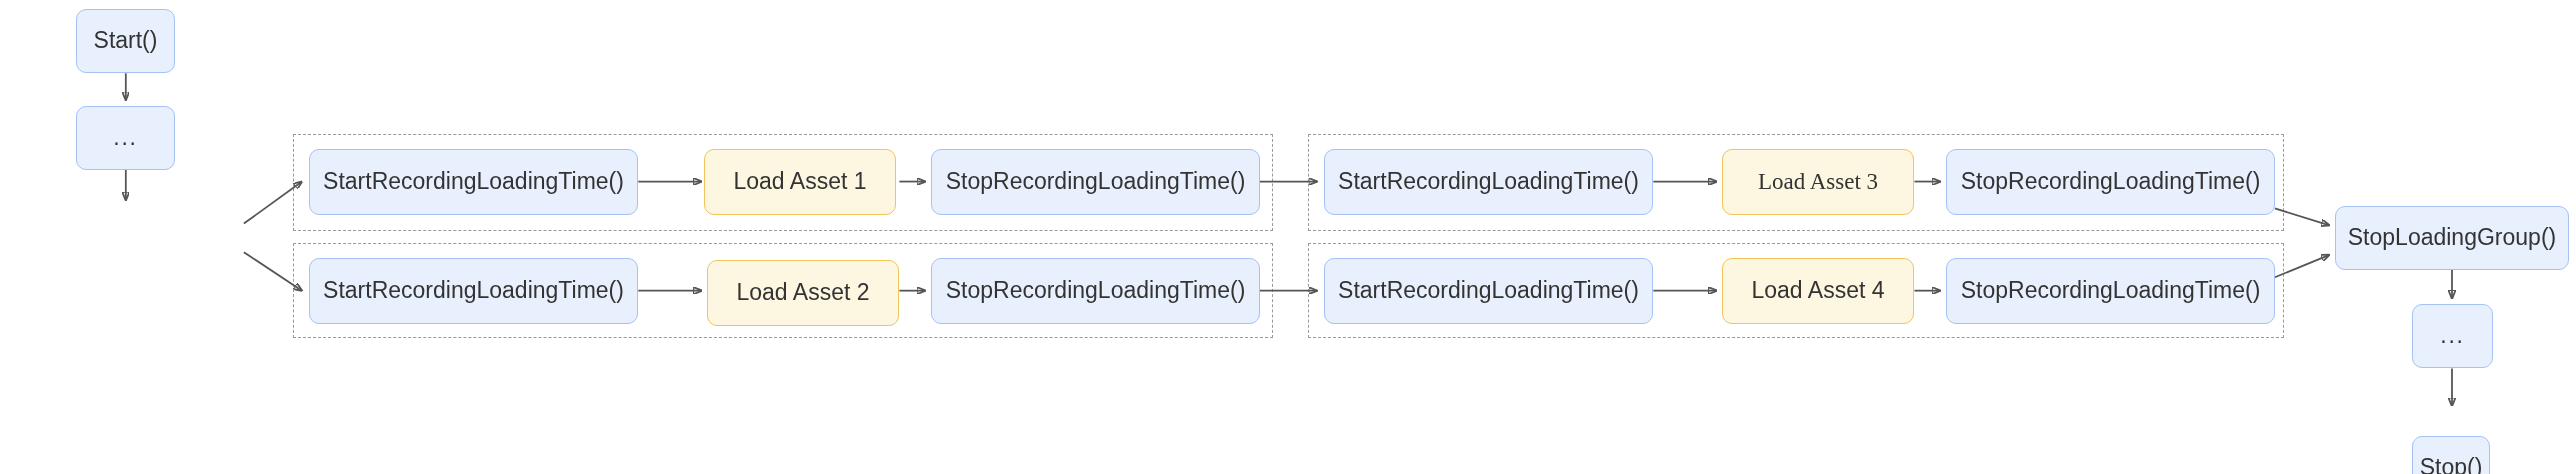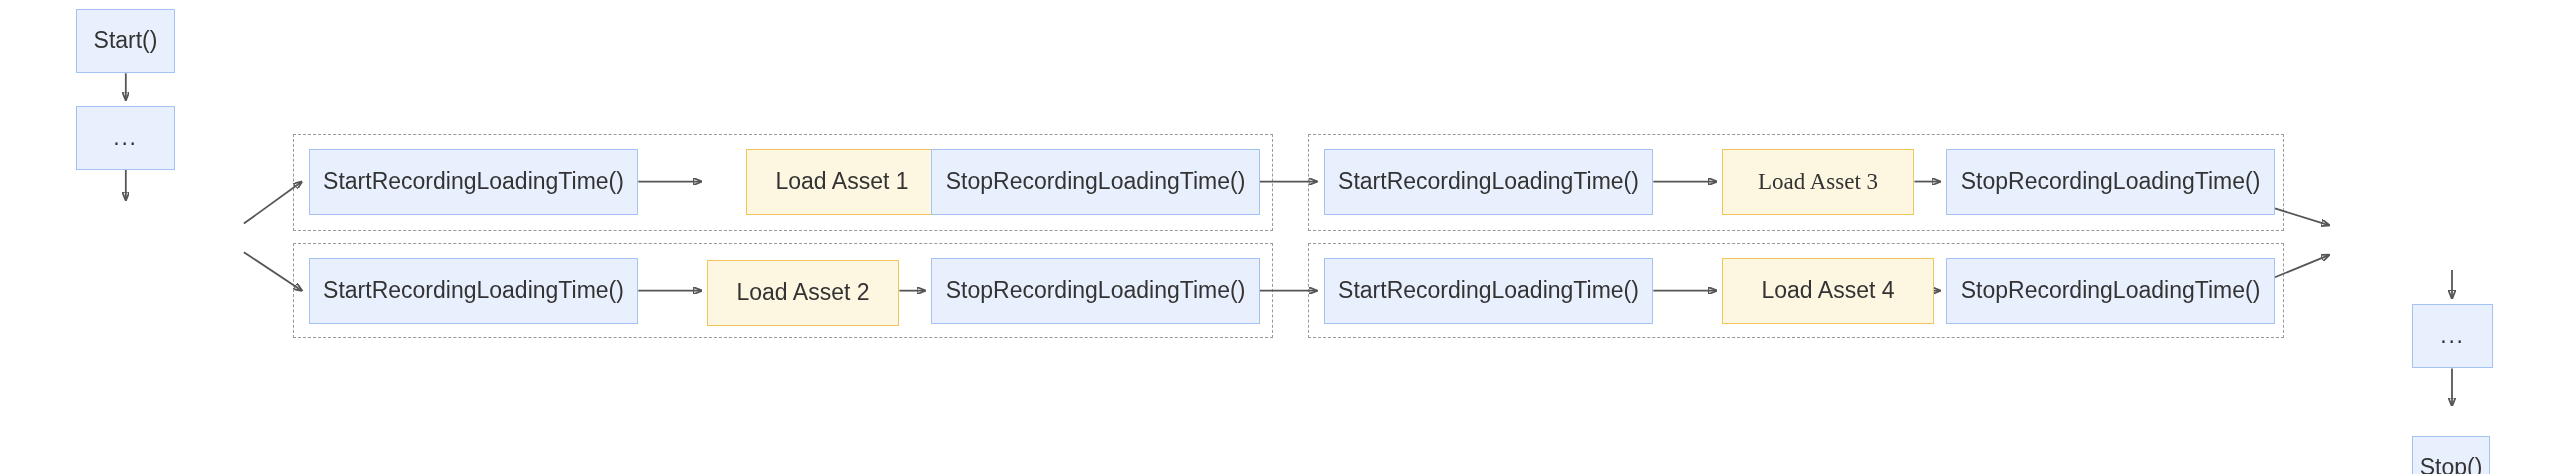--- a/index.html
+++ b/index.html
@@ -6,21 +6,21 @@
   html,body{margin:0;padding:0;background:#ffffff;}
   body{font-family:"Liberation Sans","DejaVu Sans",sans-serif;}
   #canvas{position:relative;width:2576px;height:474px;background:#ffffff;overflow:hidden;}
 
   .node{
     position:absolute;
     box-sizing:border-box;
     display:flex;
     align-items:center;
     justify-content:center;
-    border-radius:0;
+    border-radius:10px;
     font-size:23px;
     line-height:1.1;
     color:#333333;
     white-space:nowrap;
     text-align:center;
   }
   .node.blue{
     background:#E8EFFD;
     border:1.8px solid #A5C2F5;
   }
@@ -103,21 +103,21 @@
   </div>
 
   <div class="node blue" style="left:76px;top:106px;width:99px;height:64px;">
     <span class="lbl ellipsis">...</span>
   </div>
 
 
   <div class="node blue" style="left:309px;top:149px;width:329px;height:66px;">
     <span class="lbl">StartRecordingLoadingTime()</span>
   </div>
-  <div class="node yellow" style="left:746px;top:149px;width:192px;height:66px;">
+  <div class="node yellow" style="left:704px;top:149px;width:192px;height:66px;">
     <span class="lbl">Load Asset 1</span>
   </div>
   <div class="node blue" style="left:931px;top:149px;width:329px;height:66px;">
     <span class="lbl">StopRecordingLoadingTime()</span>
   </div>
 
   <div class="node blue" style="left:309px;top:258px;width:329px;height:66px;">
     <span class="lbl">StartRecordingLoadingTime()</span>
   </div>
   <div class="node yellow" style="left:707px;top:260px;width:192px;height:66px;">
@@ -133,27 +133,30 @@
   <div class="node yellow" style="left:1722px;top:149px;width:192px;height:66px;font-family:Liberation Serif, serif;">
     <span class="lbl">Load Asset 3</span>
   </div>
   <div class="node blue" style="left:1946px;top:149px;width:329px;height:66px;">
     <span class="lbl">StopRecordingLoadingTime()</span>
   </div>
 
   <div class="node blue" style="left:1324px;top:258px;width:329px;height:66px;">
     <span class="lbl">StartRecordingLoadingTime()</span>
   </div>
-  <div class="node yellow" style="left:1722px;top:258px;width:212px;height:66px;">
+  <div class="node yellow" style="left:1722px;top:258px;width:192px;height:66px;">
     <span class="lbl">Load Asset 4</span>
   </div>
   <div class="node blue" style="left:1946px;top:258px;width:329px;height:66px;">
     <span class="lbl">StopRecordingLoadingTime()</span>
   </div>
 
+  <div class="node blue" style="left:2335px;top:206px;width:234px;height:64px;">
+    <span class="lbl">StopLoadingGroup()</span>
+  </div>
 
   <div class="node blue" style="left:2412px;top:304px;width:81px;height:64px;">
     <span class="lbl ellipsis">...</span>
   </div>
 
   <div class="node blue" style="left:2412px;top:436px;width:78px;height:63px;text-decoration:underline;">
     <span class="lbl">Stop()</span>
   </div>
 
 </div>

